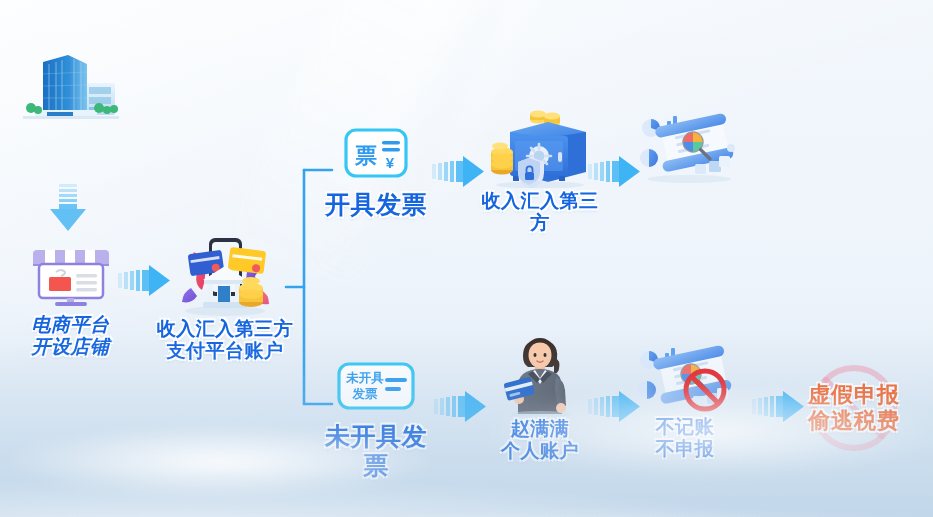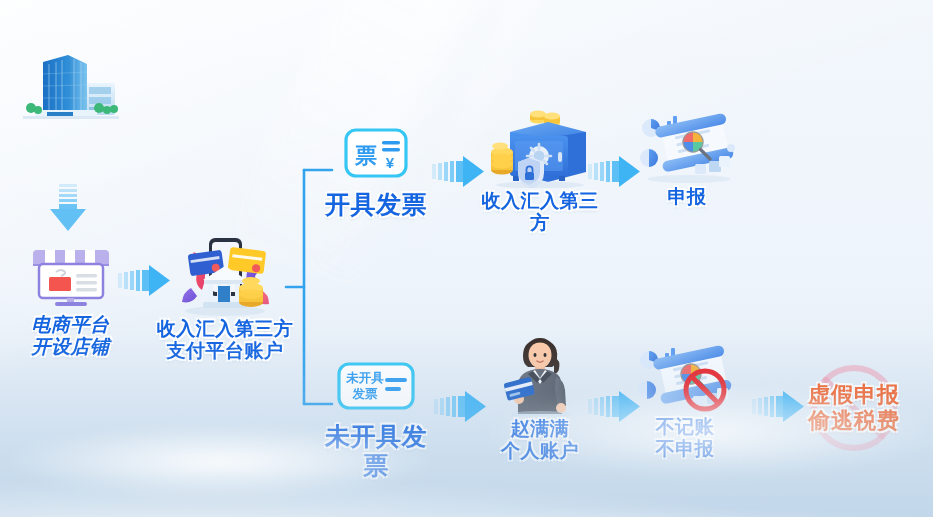--- a/index.html
+++ b/index.html
@@ -406,21 +406,20 @@
 
         <g>
           <rect x="78" y="55" width="12" height="11" rx="1.5" fill="#bed7f3"></rect>
           <rect x="88" y="50" width="11" height="11" rx="1.5" fill="#eaf2fc"></rect>
           <rect x="64" y="58" width="11" height="10" rx="1.5" fill="#dbe9fb"></rect>
         </g>
         <circle cx="100" cy="42" r="4" fill="#dbe9fb"></circle>
         <ellipse cx="58" cy="73" rx="42" ry="4" fill="#cfe0ef" opacity=".45"></ellipse>
       </svg>
     </div>
-    <div class="cap s19" style="margin-top:2px;">申报</div>
   </div>
 
   <div class="node" style="left:316px; top:362px; width:120px;">
     <div class="ic" style="width:78px;height:48px;">
       <svg width="78" height="48" viewBox="0 0 78 48">
         <rect x="2" y="2" width="74" height="44" rx="10" fill="#fff" stroke="#35c6f4" stroke-width="3.2"></rect>
         <text x="28" y="20" text-anchor="middle" font-family="'Liberation Sans',sans-serif" font-size="12.5" font-weight="bold" fill="#2f9bf0">未开具</text>
         <text x="28" y="36" text-anchor="middle" font-family="'Liberation Sans',sans-serif" font-size="12.5" font-weight="bold" fill="#2f9bf0">发票</text>
         <g fill="#2f9bf0">
           <rect x="48" y="16" width="22" height="4" rx="2"></rect>

